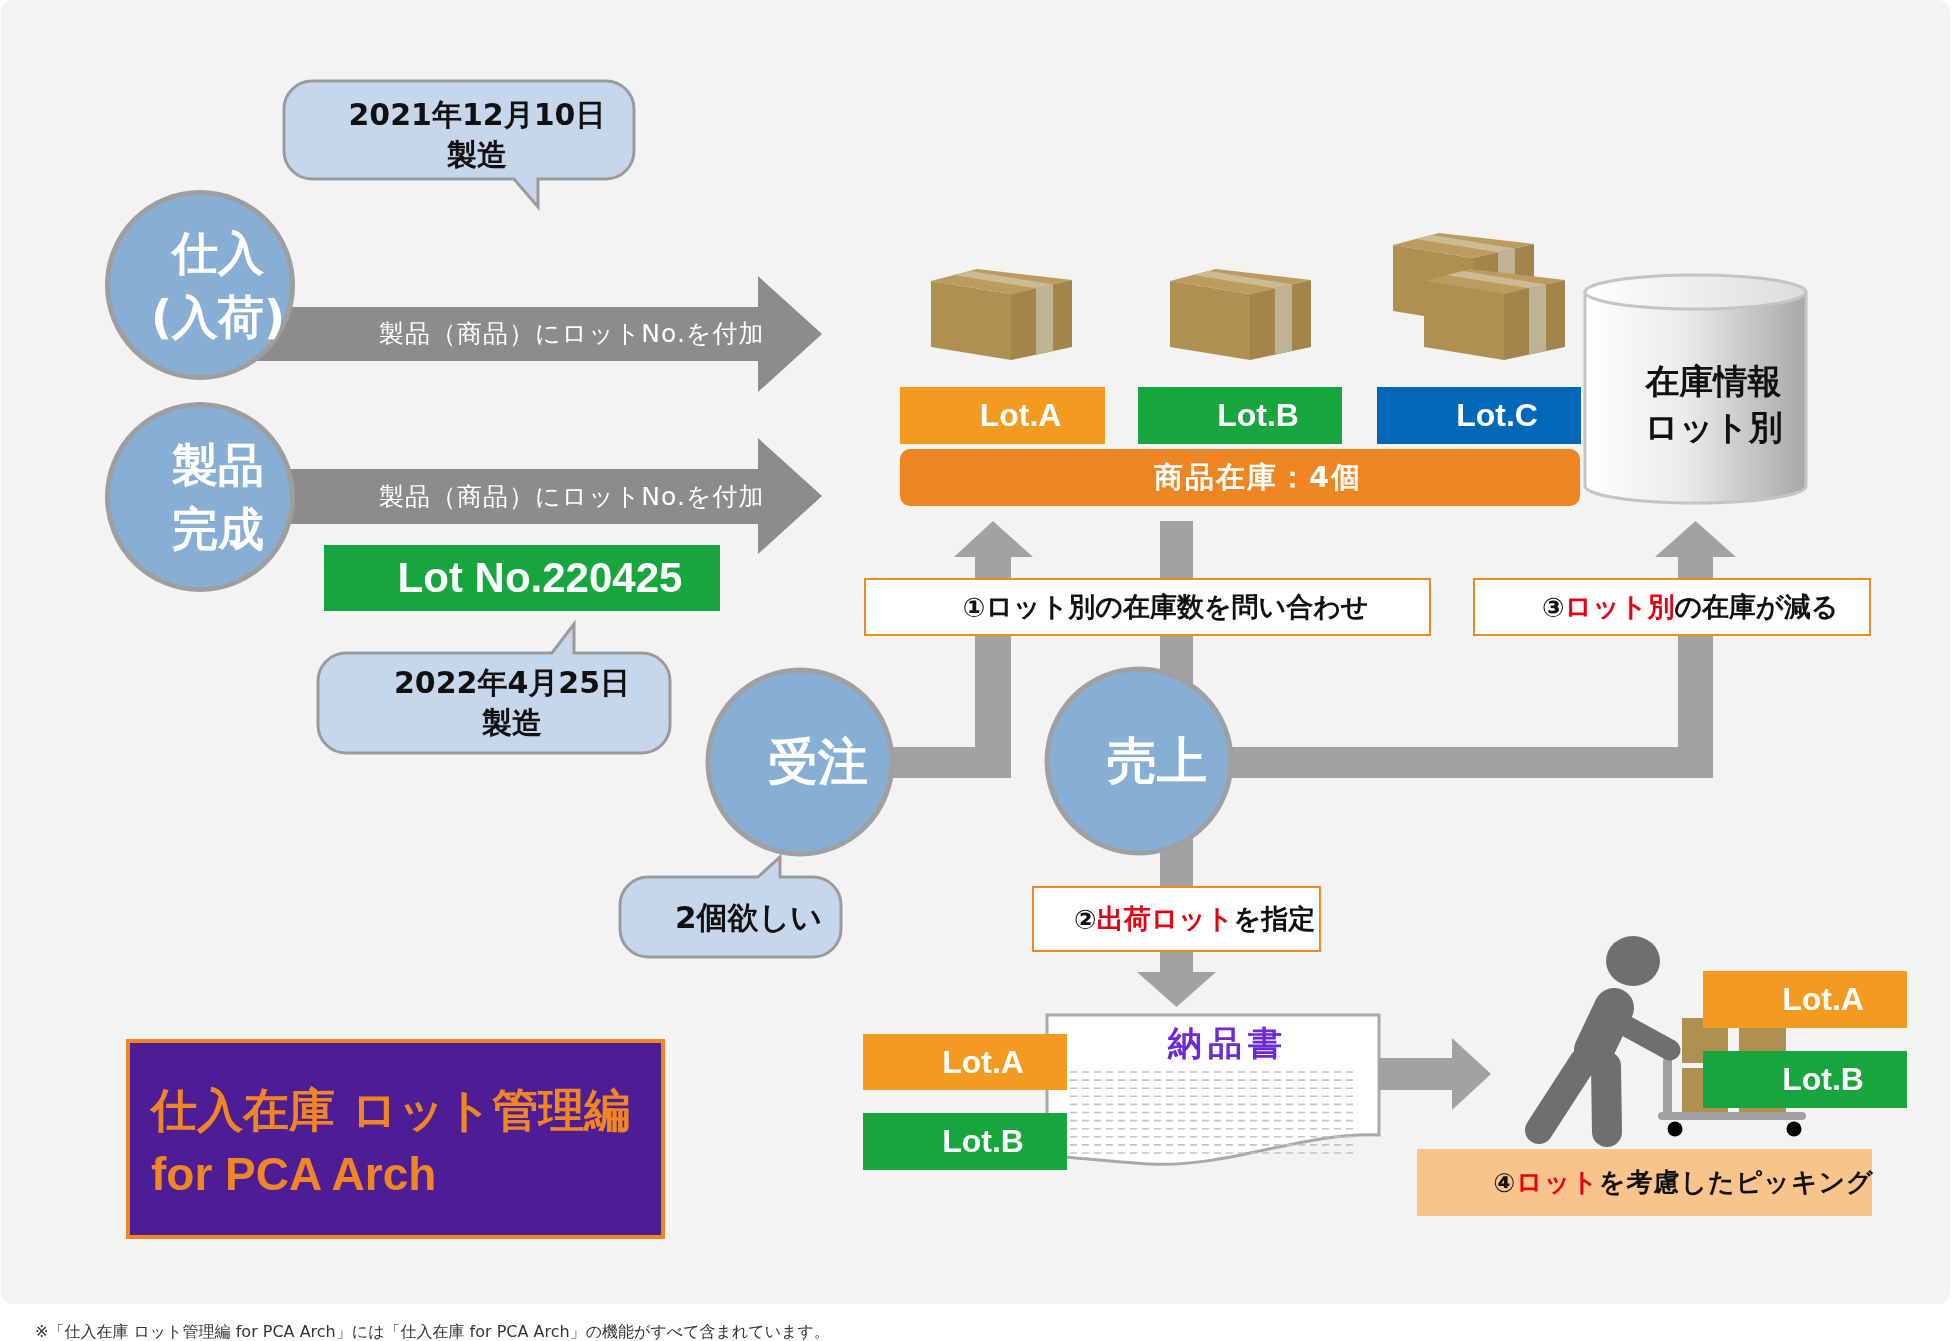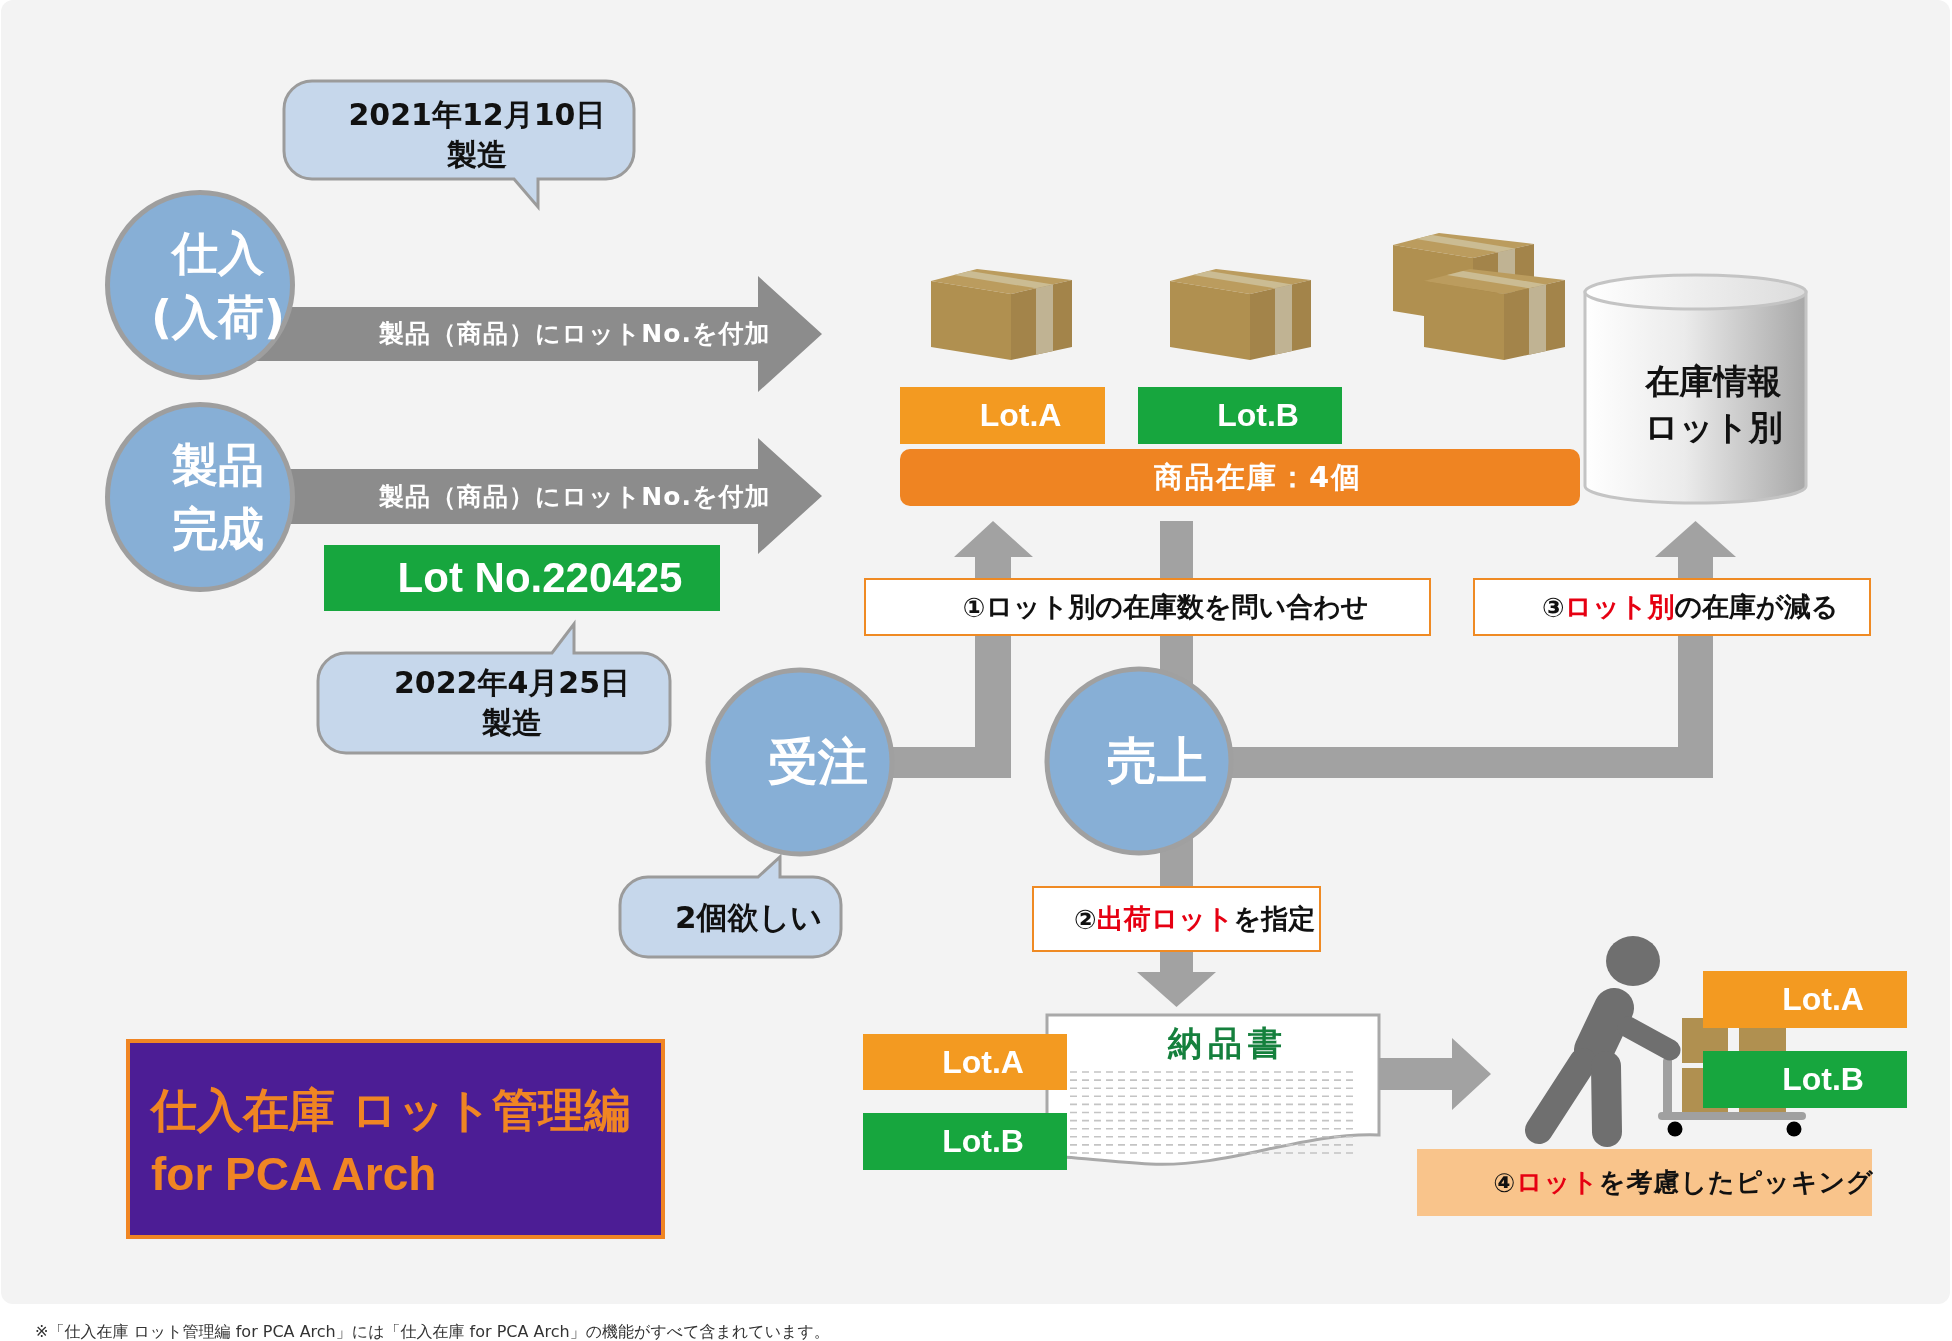--- a/index.html
+++ b/index.html
@@ -5,32 +5,32 @@
   html, body { margin: 0; padding: 0; background: #ffffff; }
   #canvas { position: relative; width: 1952px; height: 1341px; overflow: hidden; background: #ffffff;
             font-family: "DejaVu Sans", sans-serif; }
   #panel { position: absolute; left: 1px; top: 0; width: 1949px; height: 1304px; background: #f3f3f3; border-radius: 12px; }
   #gfx { position: absolute; left: 0; top: 0; }
   .abs { position: absolute; box-sizing: border-box; }
   .center { display: flex; align-items: center; justify-content: center; text-align: center; padding-left: 36px; }
   .col { flex-direction: column; }
   .node-text { color: #ffffff; font-weight: bold; font-size: 46px; line-height: 64px; }
   .node-text-lg { color: #ffffff; font-weight: bold; font-size: 50px; }
-  .arrow-label { color: #ffffff; font-weight: bold; font-size: 25px; line-height: 36px; letter-spacing: 1px; white-space: nowrap; }
+  .arrow-label { color: #ffffff; font-weight: normal; font-size: 25px; line-height: 36px; letter-spacing: 1px; white-space: nowrap; }
   .lotno { color: #ffffff; font-weight: bold; font-size: 42px; font-family: "Liberation Sans", sans-serif; }
   .bubble-text { color: #111111; font-weight: bold; font-size: 30px; line-height: 40px; white-space: nowrap; }
   .lot-tag { color: #ffffff; font-weight: bold; font-size: 32px; font-family: "Liberation Sans", sans-serif; margin-top: 17px; }
   .bar-text { color: #ffffff; font-weight: bold; font-size: 29px; letter-spacing: 2px; border-radius: 10px; }
   .db-text { color: #111111; font-weight: bold; font-size: 34px; line-height: 46px; }
   .step { background: #ffffff; border: 2px solid #ef8a23; color: #111111; font-weight: bold; font-size: 27px; white-space: nowrap; }
   .step .hl { color: #e60012; }
   .step4 { background: #f9c48b; color: #111111; font-weight: bold; font-size: 26px; letter-spacing: 1px; white-space: nowrap;
            display: flex; align-items: center; padding-left: 76px; }
   .step4 .hl { color: #e60012; }
-  .doc-title { color: #15803d; font-weight: bold; font-size: 34px; letter-spacing: 6px; }
+  .doc-title { color: #6d28d9; font-weight: bold; font-size: 34px; letter-spacing: 6px; }
   .title-box { background: #4c1d95; border: 4px solid #f08523; padding: 35px 0 0 21px; }
   .title-line { color: #f08523; font-weight: bold; font-size: 46px; line-height: 64px; white-space: nowrap; }
   .title-en { font-family: "Liberation Sans", sans-serif; }
   .footnote { color: #333333; font-size: 16px; line-height: 24px; white-space: nowrap; }
 </style>
 </head>
 <body>
 
 <div id="canvas">
   <div id="panel"></div>
@@ -149,20 +149,23 @@
     <span>製造</span>
   </div>
   <div class="abs center bubble-text" style="left:620px;top:877px;width:221px;height:80px;font-size:31px;">2個欲しい</div>
 
   <div class="abs center lot-tag" style="left:900px;top:370px;width:205px;height:57px;background:#f39a21;">
     <span>Lot.A</span>
   </div>
   <div class="abs center lot-tag" style="left:1138px;top:370px;width:204px;height:57px;background:#17a63e;">
     <span>Lot.B</span>
   </div>
+  <div class="abs center lot-tag" style="left:1377px;top:370px;width:204px;height:57px;background:#0068b7;">
+    <span>Lot.C</span>
+  </div>
   <div class="abs center bar-text" style="left:900px;top:449px;width:680px;height:57px;background:#ef8422;">
     <span>商品在庫：4個</span>
   </div>
   <div class="abs center col db-text" style="left:1585px;top:354px;width:221px;height:100px;">
     <span>在庫情報</span>
     <span>ロット別</span>
   </div>
 
   <div class="abs center step" style="left:864px;top:578px;width:567px;height:58px;">
     <span>①</span>

